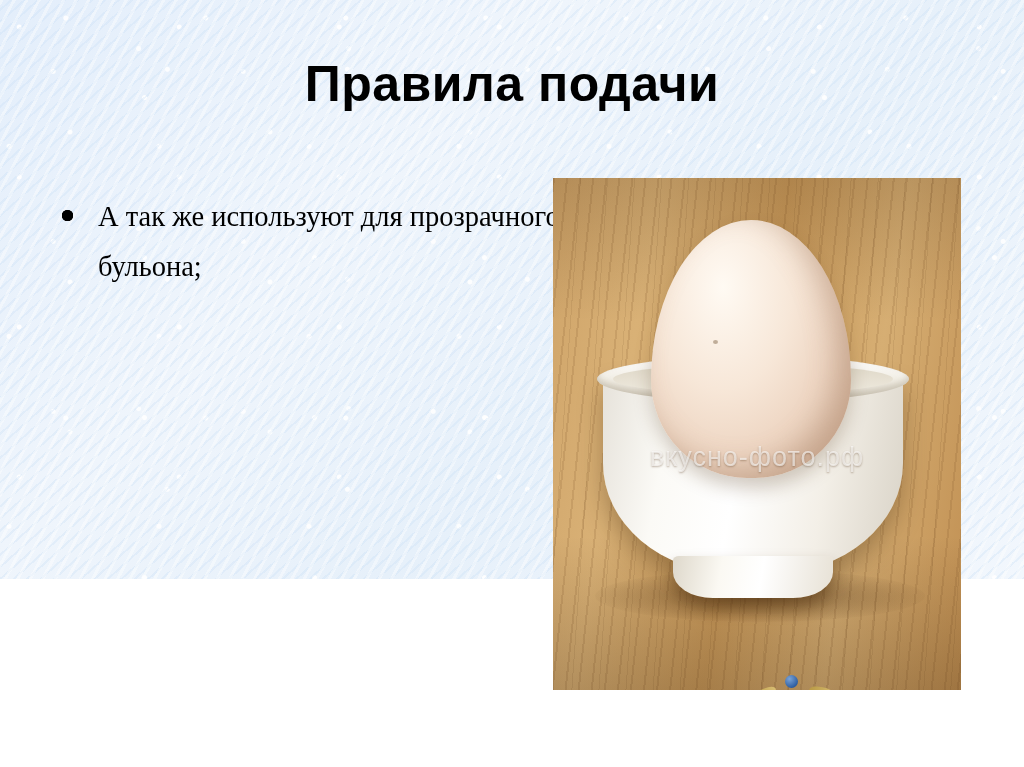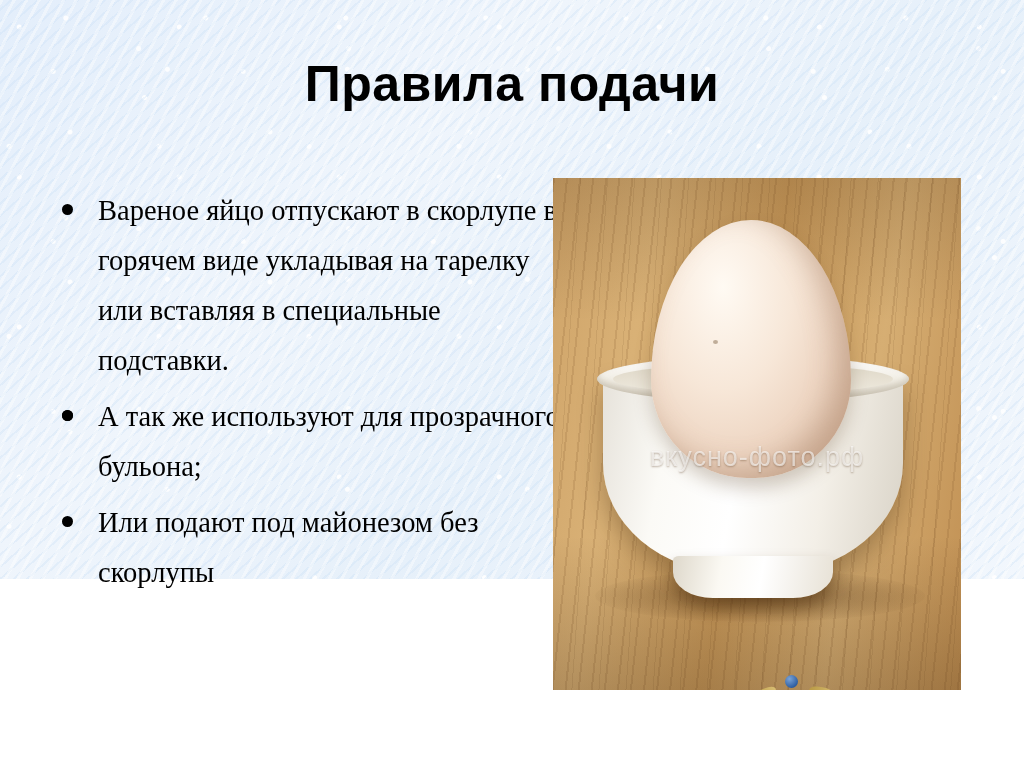--- a/index.html
+++ b/index.html
@@ -224,33 +224,28 @@
 <body>
 
 <div class="slide">
 
   <div class="title">Правила подачи</div>
 
   <div class="body-col">
     <ul class="bullets">
       <li>
         <span class="dot"></span>
-        <span>Вареное яйцо отпускают в скорлупе в горячем виде укладывая на тарелку или вставляя в специальные подставки.</span>
       </li>
       <li>
         <span class="dot"></span>
       </li>
       <li>
         <span class="dot"></span>
         <span>А так же используют для прозрачного бульона;</span>
       </li>
-      <li>
-        <span class="dot"></span>
-        <span>Или подают под майонезом без скорлупы</span>
-      </li>
     </ul>
   </div>
 
   <div class="photo" aria-label="Вареное яйцо в белой фарфоровой подставке на деревянном столе">
     <div class="wood"></div>
 
     <div class="cup-shadow"></div>
     <div class="cup">
       <div class="decal">
         <span class="leaf l1"></span>

